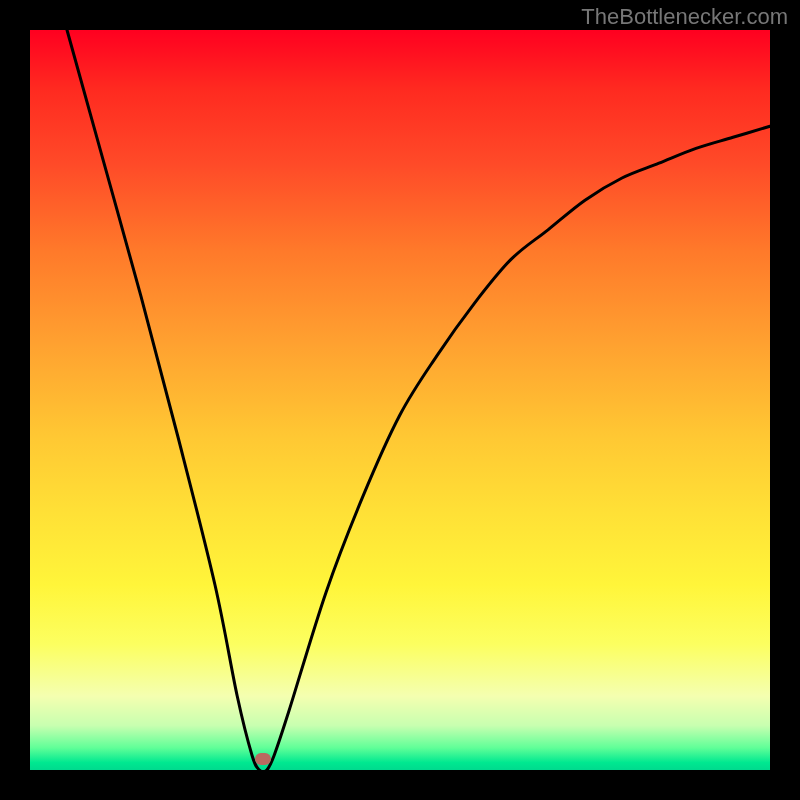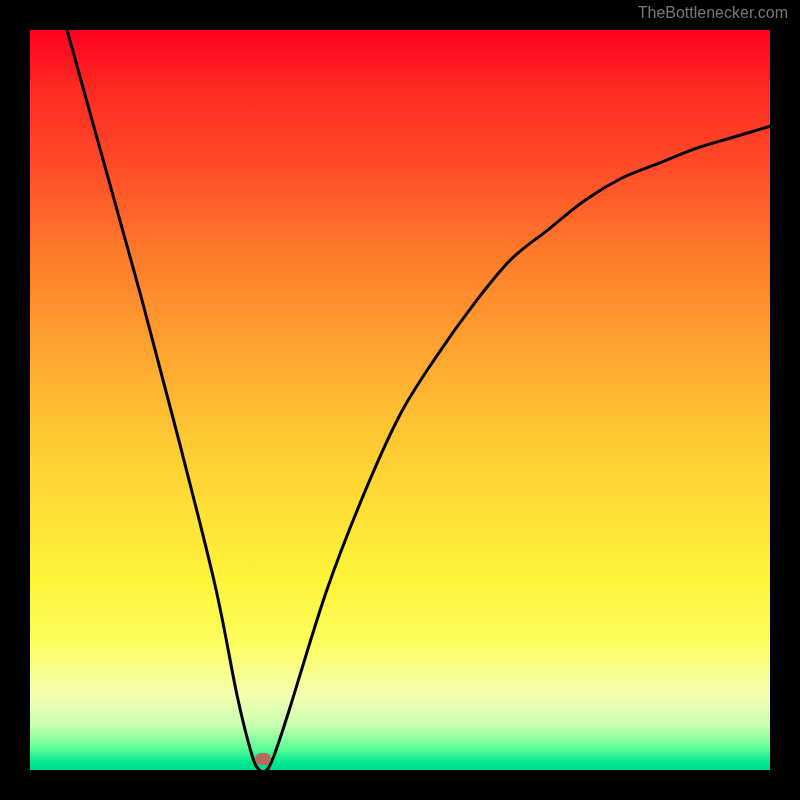--- a/index.html
+++ b/index.html
@@ -41,21 +41,21 @@
       #60ff98 97%,
       #00e890 99%,
       #00da8e 100%
     );
   }
   .watermark {
     position: absolute;
     top: 4px;
     right: 12px;
     color: #777;
-    font-size: 16px;
+    font-size: 22px;
     font-family: Arial, sans-serif;
   }
   svg.curve {
     position: absolute;
     top: 0;
     left: 0;
     width: 740px;
     height: 740px;
     overflow: visible;
   }

